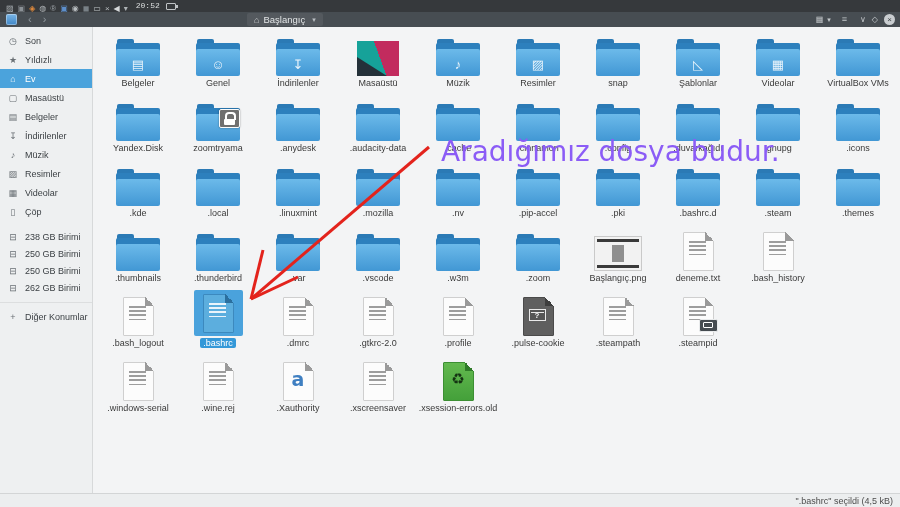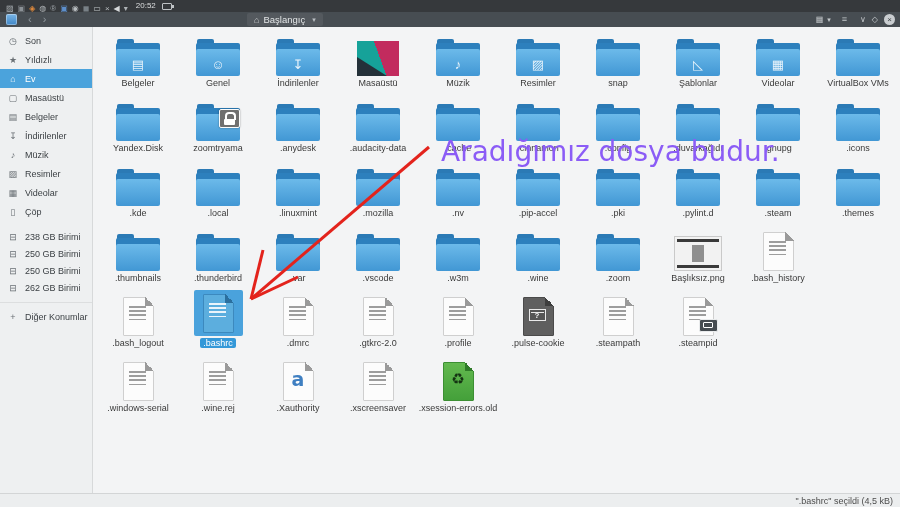--- a/index.html
+++ b/index.html
@@ -3,21 +3,21 @@
 <meta charset="utf-8">
 <style>
   html,body{margin:0;padding:0;background:#888;}
   #screen{position:relative;width:900px;height:507px;overflow:hidden;
     font-family:"Liberation Sans",sans-serif;background:#f3f4f5;}
 
   
   #panel{position:absolute;top:0;left:0;right:0;height:12px;background:#36393c;
     display:flex;align-items:center;padding:0 4px;box-sizing:border-box;}
   .tray-ico{font-size:8px;line-height:12px;margin:0 2px;display:inline-block;}
-  #clock{font-size:8px;color:#dcdedf;margin-left:6px;line-height:12px;}
+  #clock{font-size:8px;color:#dcdedf;margin-left:6px;line-height:12px;font-family:Liberation Mono, monospace;}
   #battery{width:8px;height:5px;border:1px solid #bfc3c6;border-radius:1px;margin-left:6px;position:relative;}
   #battery:after{content:"";position:absolute;right:-3px;top:1px;width:2px;height:3px;background:#bfc3c6;}
 
   
   #titlebar{position:absolute;top:12px;left:0;right:0;height:15px;background:#474d52;
     display:flex;align-items:center;color:#cfd3d6;}
   #appicon{width:11px;height:11px;margin-left:6px;border-radius:2px;
     background:linear-gradient(#7ab6e6,#3f86c6);box-shadow:inset 0 0 0 1px rgba(255,255,255,.35);}
   .navarrow{color:#8f979d;font-size:11px;line-height:15px;margin-left:11px;}
   #breadcrumb{position:absolute;left:247px;top:1px;height:13px;display:flex;align-items:center;
@@ -507,21 +507,21 @@
               <div class="label">.pki</div>
             </div>
             <div class="cell">
               <div class="iconwrap">
                 <div class="fold">
                   <i class="tab"></i>
                   <i class="back"></i>
                   <i class="front"></i>
                 </div>
               </div>
-              <div class="label">.pylint.d</div>
+              <div class="label">.bashrc.d</div>
             </div>
             <div class="cell">
               <div class="iconwrap">
                 <div class="fold">
                   <i class="tab"></i>
                   <i class="back"></i>
                   <i class="front"></i>
                 </div>
               </div>
               <div class="label">.steam</div>
@@ -580,48 +580,47 @@
             </div>
             <div class="cell">
               <div class="iconwrap">
                 <div class="fold">
                   <i class="tab"></i>
                   <i class="back"></i>
                   <i class="front"></i>
                 </div>
               </div>
               <div class="label">.w3m</div>
-            </div>
-            <div class="cell">
-              <div class="iconwrap">
-                <div class="fold">
-                  <i class="tab"></i>
-                  <i class="back"></i>
-                  <i class="front"></i>
-                </div>
-              </div>
-              <div class="label">.wine</div>
             </div>
             <div class="cell">
               <div class="iconwrap">
                 <div class="fold">
                   <i class="tab"></i>
                   <i class="back"></i>
                   <i class="front"></i>
                 </div>
               </div>
               <div class="label">.zoom</div>
             </div>
             <div class="cell">
               <div class="iconwrap">
                 <div class="thumbs">
                   <span class="mid"></span>
                 </div>
               </div>
-              <div class="label">Başlıksız.png</div>
+              <div class="label">Başlangıç.png</div>
+            </div>
+            <div class="cell">
+              <div class="iconwrap">
+                <div class="page">
+                  <i class="pc"></i>
+                  <div class="ln"></div>
+                </div>
+              </div>
+              <div class="label">deneme.txt</div>
             </div>
             <div class="cell">
               <div class="iconwrap">
                 <div class="page">
                   <i class="pc"></i>
                   <div class="ln"></div>
                 </div>
               </div>
               <div class="label">.bash_history</div>
             </div>

